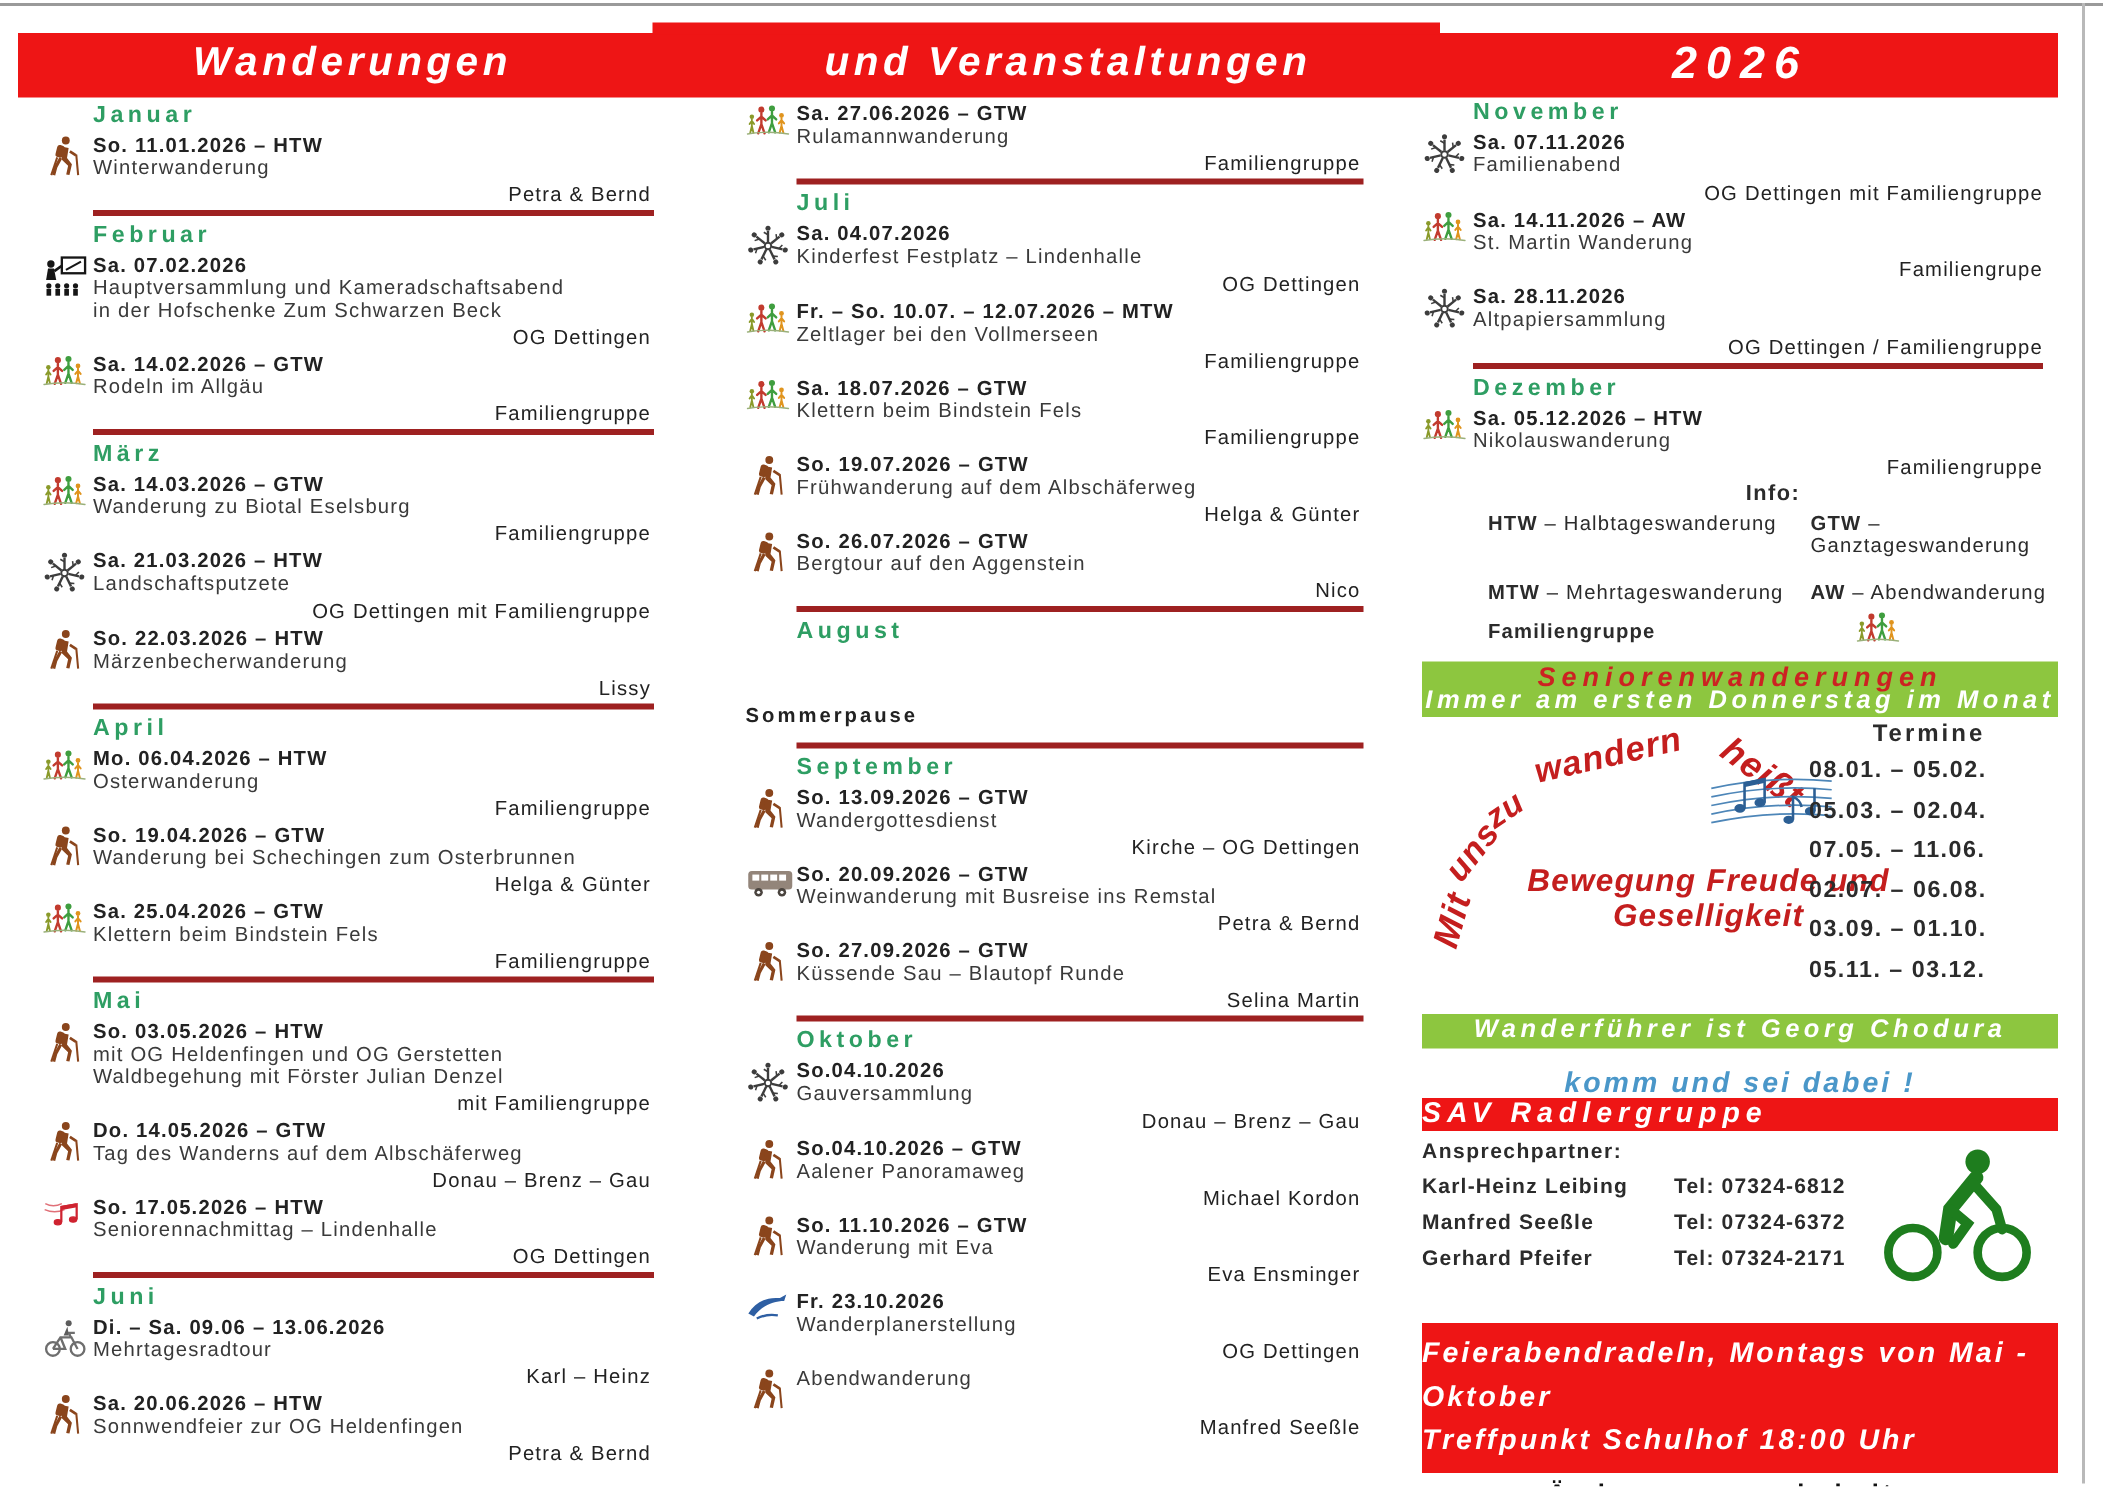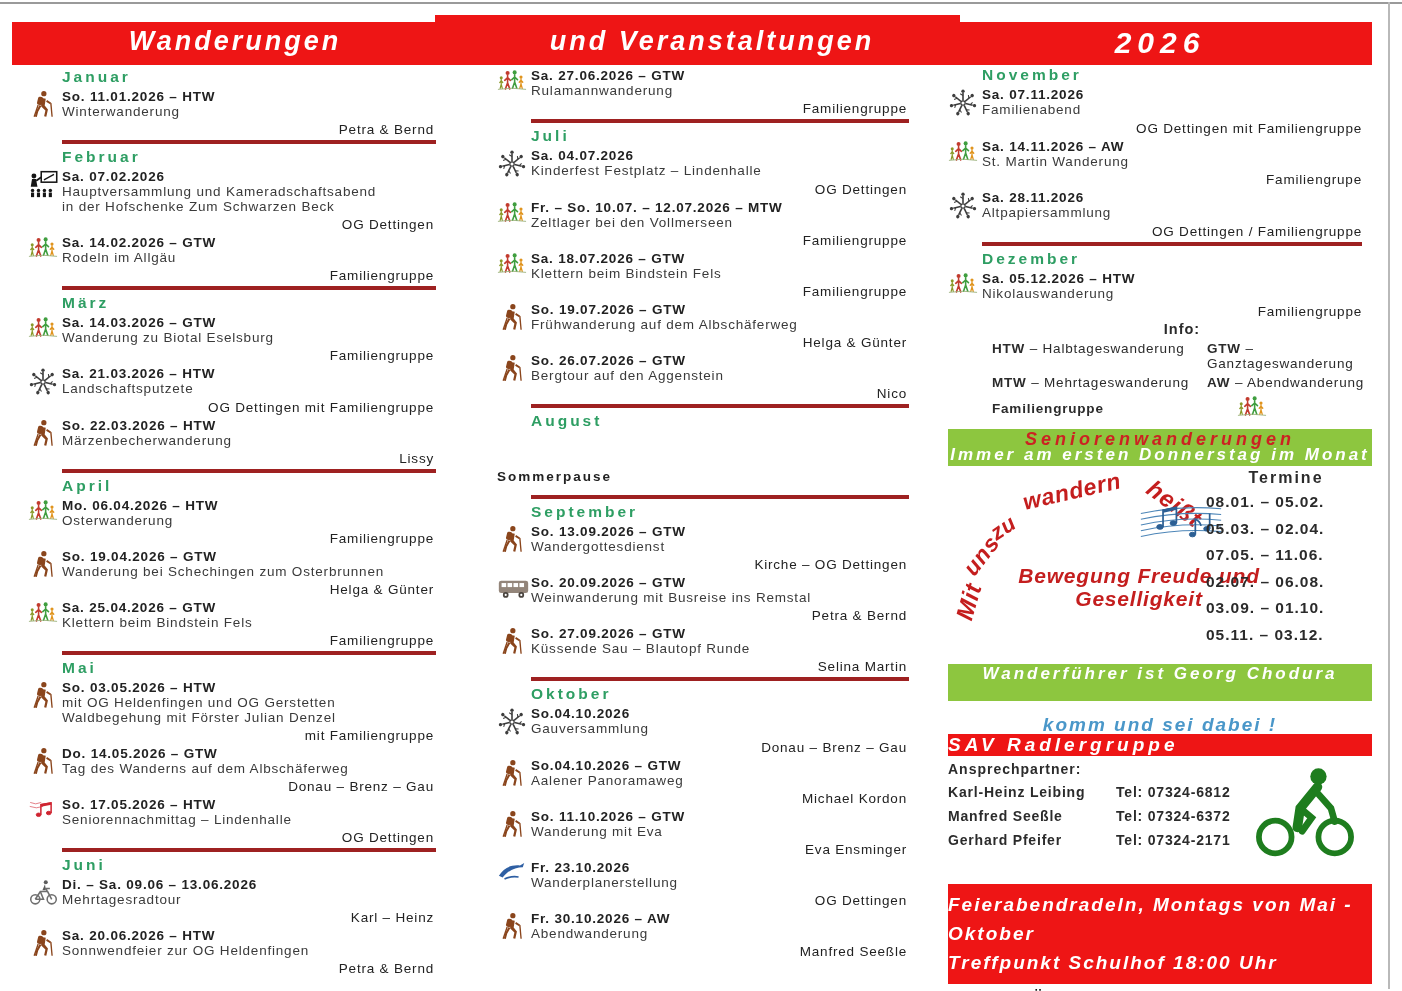--- a/index.html
+++ b/index.html
@@ -34,31 +34,31 @@
   .date{font-weight:700;color:#222;}
   .title{color:#3a3a3a;}
   .organizer{text-align:right;color:#222;margin:3px 2px 3px 0;}
   .col3 .organizer{margin-right:10px;}
   .event.no-icon{margin:4px 0 11px;flex-direction:column;}
   .event.no-icon .date{letter-spacing:2px;}
 
   
   .info{margin-top:2px;margin-left:44px;}
   .info-heading{text-align:center;font-weight:700;font-size:14.5px;letter-spacing:1px;margin:2px 0 4px;}
-  .info-grid{display:grid;grid-template-columns:215px 1fr;row-gap:4px;font-size:13.5px;}
+  .info-grid{display:grid;grid-template-columns:215px 1fr;row-gap:16px;font-size:13.5px;}
   .info-grid .li .abbr{font-weight:700;}
   .info-family-row{display:flex;align-items:center;margin-top:5px;font-size:13.5px;}
   .info-family-row .fam-label{font-weight:700;width:215px;}
   .info-family-row .fam-icon{margin-left:30px;}
 
   
   .green-banner{background:#8dc63f;margin:8px 0 0;padding:3px 0 4px;text-align:center;}
   .gb-line1{color:#cc2222;font-weight:800;font-style:italic;font-size:18px;letter-spacing:4px;}
   .gb-line2{color:#fff;font-weight:800;font-style:italic;font-size:17px;letter-spacing:3px;}
-  .green-banner.single{margin-top:4px;padding:2px 0 20px;}
+  .green-banner.single{margin-top:4px;padding:2px 0 6px;}
 
   
   .senior-visual{position:relative;height:192px;margin-top:2px;}
   .arc-word{position:absolute;color:#c41e1e;font-weight:800;font-style:italic;white-space:nowrap;}
   .w1{left:2px;top:126px;transform:rotate(-74deg);font-size:24px;}
   .w2{left:12px;top:80px;transform:rotate(-52deg);font-size:23px;}
   .w3{left:42px;top:52px;transform:rotate(-34deg);font-size:22px;}
   .w4{left:74px;top:16px;transform:rotate(-13deg);font-size:23px;}
   .w5{left:196px;top:28px;transform:rotate(36deg);font-size:24px;}
   .staff-icon{position:absolute;left:190px;top:32px;}
@@ -712,21 +712,20 @@
               <rect x="9.5" y="7.5" width="5.6" height="9" rx="2" stroke="none" transform="rotate(14 12.3 12)"></rect>
               <path d="M13 8.5 L18.6 9.6 L17.4 17 L21 21.5 L19.2 29.5 L16.8 29 L18.2 22.6 L13.6 18.2 Z" stroke="none"></path>
               <path d="M12.8 17 L9.2 23.5 L7.6 29.5" fill="none" stroke-width="2.3"></path>
               <line x1="19.5" y1="12" x2="24" y2="15" stroke-width="2"></line>
               <line x1="24.2" y1="14.5" x2="25.6" y2="29.5" stroke-width="1.5"></line>
               <line x1="10.2" y1="16.5" x2="5.8" y2="29.5" stroke-width="1.5"></line>
             </g>
           </svg>
         </span>
         <div class="ev-body">
-          <div class="date">Fr. 30.10.2026 – AW</div>
           <div class="title">Abendwanderung</div>
         </div>
       </div>
       <div class="organizer">Manfred Seeßle</div>
     </div>
 
   <div class="col col3">
     <div>
         <div class="month">November</div>
         <div class="event">

